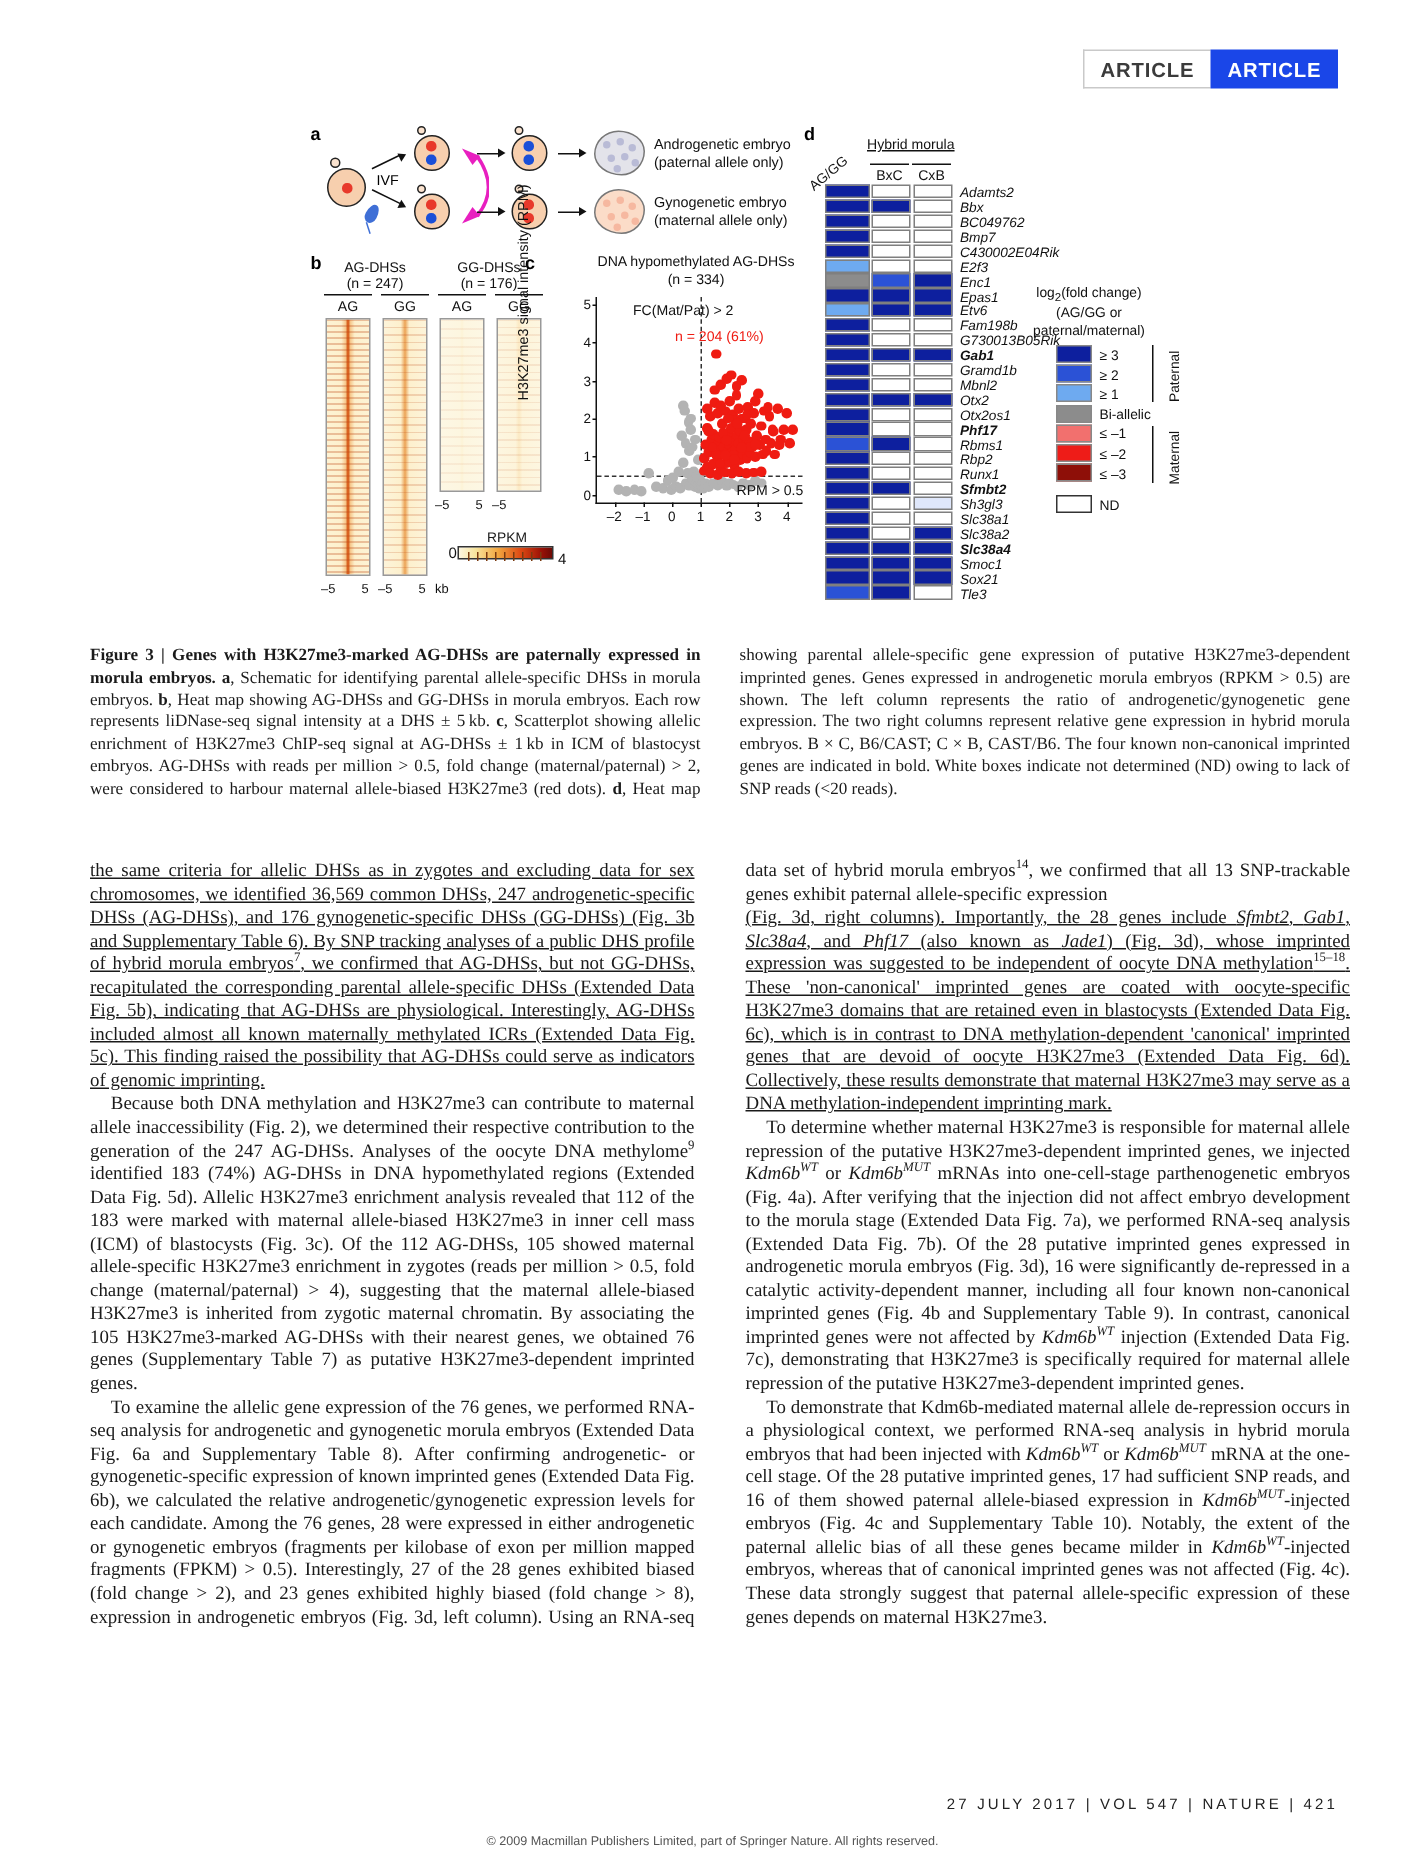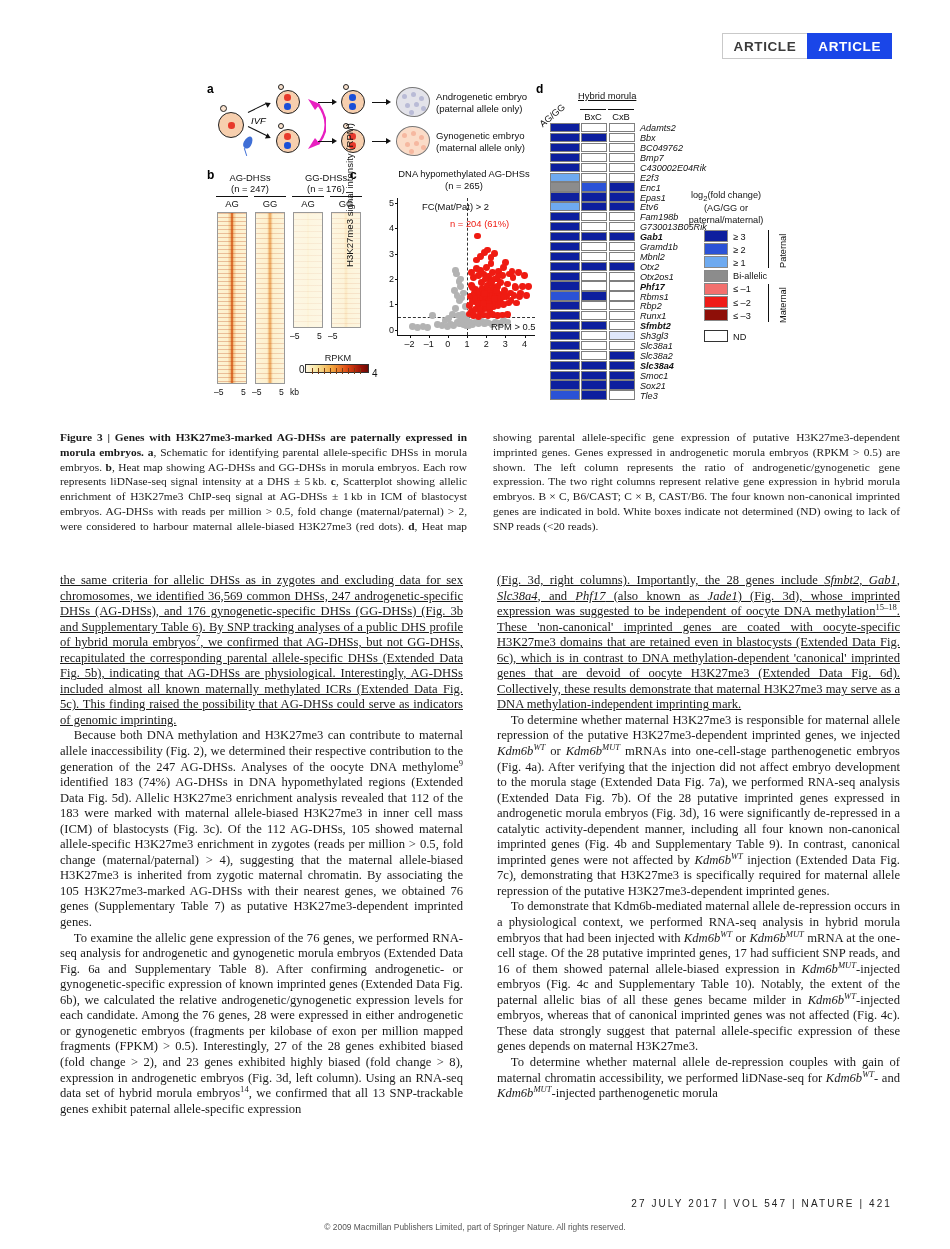--- a/index.html
+++ b/index.html
@@ -239,21 +239,21 @@
     <div class="pb-dot" style="left:20px; top:23px; width:7px; height:7px;"></div>
     <div class="nuc red" style="left:28px; top:40px; width:6.5px; height:6.5px;"></div>
 
     <div class="sperm" style="left:44px; top:54px;"></div>
     <div class="sperm-tail" style="left:45px; top:66px; transform:rotate(-18deg);"></div>
 
     <div class="arrow-ln" style="left:48px; top:30px; width:21px; transform:rotate(-26deg); transform-origin:left center;"></div>
     <div class="arrow-hd" style="left:66px; top:19px; transform:rotate(-26deg);"></div>
     <div class="arrow-ln" style="left:48px; top:44px; width:21px; transform:rotate(26deg); transform-origin:left center;"></div>
     <div class="arrow-hd" style="left:66px; top:52px; transform:rotate(26deg);"></div>
-    <div class="ivf-lbl" style="left:51px; top:33px;font-style:italic;">IVF</div>
+    <div class="ivf-lbl" style="left:51px; top:33px;">IVF</div>
 
     <div class="egg" style="left:76px; top:8px; width:24px; height:24px;"></div>
     <div class="pb-dot" style="left:78px; top:2px; width:6px; height:6px;"></div>
     <div class="nuc red" style="left:84px; top:12px; width:6.5px; height:6.5px;"></div>
     <div class="nuc blue" style="left:84px; top:21px; width:6.5px; height:6.5px;"></div>
 
     <div class="egg" style="left:76px; top:47px; width:24px; height:24px;"></div>
     <div class="pb-dot" style="left:78px; top:41px; width:6px; height:6px;"></div>
     <div class="nuc red" style="left:84px; top:51px; width:6.5px; height:6.5px;"></div>
     <div class="nuc blue" style="left:84px; top:60px; width:6.5px; height:6.5px;"></div>
@@ -351,21 +351,21 @@
         <span class="tick" style="left:54px;"></span>
       </div>
     </div>
     <div class="ax-lbl" style="left:99px; top:196px; font-size:10px;">0</div>
     <div class="ax-lbl" style="left:172px; top:200px; font-size:10px;">4</div>
   </div>
 
   <div class="panel-c">
     <div class="panel-letter pc-letter">c</div>
     <div class="pc-title">DNA hypomethylated AG-DHSs</div>
-    <div class="pc-title" style="top:12px;">(n = 265)</div>
+    <div class="pc-title" style="top:12px;">(n = 334)</div>
 
     <div class="ylab-c">H3K27me3 signal intensity (RPM)</div>
 
     <div class="plot-area" id="scatter-plot">
 
       <div class="dash-v" id="dash-v" style="left: 69px;"></div>
       <div class="dash-h" id="dash-h" style="top: 119.009px;"></div>
       <div id="pts-layer">
           <div class="pt g" style="left: 10.975px; top: 125.231px; width: 6.8px; height: 6.8px;"></div>
           <div class="pt g" style="left: 15.7667px; top: 125.738px; width: 6.8px; height: 6.8px;"></div>
@@ -725,17 +725,16 @@
   <b> a</b><span>, Schematic for identifying parental allele-specific DHSs in morula embryos. </span><b>b</b><span>, Heat map showing AG-DHSs and GG-DHSs in morula embryos. Each row represents liDNase-seq signal intensity at a DHS ± 5 kb. </span><b>c</b><span>, Scatterplot showing allelic enrichment of H3K27me3 ChIP-seq signal at AG-DHSs ± 1 kb in ICM of blastocyst embryos. AG-DHSs with reads per million &gt; 0.5, fold change (maternal/paternal) &gt; 2, were considered to harbour maternal allele-biased H3K27me3 (red dots). </span><b>d</b><span>, Heat map showing parental allele-specific gene expression of putative H3K27me3-dependent imprinted genes. Genes expressed in androgenetic morula embryos (RPKM &gt; 0.5) are shown. The left column represents the ratio of androgenetic/gynogenetic gene expression. The two right columns represent relative gene expression in hybrid morula embryos. B × C, B6/CAST; C × B, CAST/B6. The four known non-canonical imprinted genes are indicated in bold. White boxes indicate not determined (ND) owing to lack of SNP reads (&lt;20 reads).</span>
 </div>
 
 <div class="body-cols" id="body-cols">
     <p class="first">the same criteria for allelic DHSs as in zygotes and excluding data for sex chromosomes, we identified 36,569 common DHSs, 247 androgenetic-specific DHSs (AG-DHSs), and 176 gynogenetic-specific DHSs (GG-DHSs) (Fig. 3b and Supplementary Table 6). By SNP tracking analyses of a public DHS profile of hybrid morula embryos<sup>7</sup>, we confirmed that AG-DHSs, but not GG-DHSs, recapitulated the corresponding parental allele-specific DHSs (Extended Data Fig. 5b), indicating that AG-DHSs are physiological. Interestingly, AG-DHSs included almost all known maternally methylated ICRs (Extended Data Fig. 5c). This finding raised the possibility that AG-DHSs could serve as indicators of genomic imprinting.</p>
     <p>Because both DNA methylation and H3K27me3 can contribute to maternal allele inaccessibility (Fig. 2), we determined their respective contribution to the generation of the 247 AG-DHSs. Analyses of the oocyte DNA methylome<sup>9</sup> identified 183 (74%) AG-DHSs in DNA hypomethylated regions (Extended Data Fig. 5d). Allelic H3K27me3 enrichment analysis revealed that 112 of the 183 were marked with maternal allele-biased H3K27me3 in inner cell mass (ICM) of blastocysts (Fig. 3c). Of the 112 AG-DHSs, 105 showed maternal allele-specific H3K27me3 enrichment in zygotes (reads per million &gt; 0.5, fold change (maternal/paternal) &gt; 4), suggesting that the maternal allele-biased H3K27me3 is inherited from zygotic maternal chromatin. By associating the 105 H3K27me3-marked AG-DHSs with their nearest genes, we obtained 76 genes (Supplementary Table 7) as putative H3K27me3-dependent imprinted genes.</p>
     <p>To examine the allelic gene expression of the 76 genes, we performed RNA-seq analysis for androgenetic and gynogenetic morula embryos (Extended Data Fig. 6a and Supplementary Table 8). After confirming androgenetic- or gynogenetic-specific expression of known imprinted genes (Extended Data Fig. 6b), we calculated the relative androgenetic/gynogenetic expression levels for each candidate. Among the 76 genes, 28 were expressed in either androgenetic or gynogenetic embryos (fragments per kilobase of exon per million mapped fragments (FPKM) &gt; 0.5). Interestingly, 27 of the 28 genes exhibited biased (fold change &gt; 2), and 23 genes exhibited highly biased (fold change &gt; 8), expression in androgenetic embryos (Fig. 3d, left column). Using an RNA-seq data set of hybrid morula embryos<sup>14</sup>, we confirmed that all 13 SNP-trackable genes exhibit paternal allele-specific expression</p>
     <p class="first">(Fig. 3d, right columns). Importantly, the 28 genes include <i>Sfmbt2</i>, <i>Gab1</i>, <i>Slc38a4</i>, and <i>Phf17</i> (also known as <i>Jade1</i>) (Fig. 3d), whose imprinted expression was suggested to be independent of oocyte DNA methylation<sup>15–18</sup>. These 'non-canonical' imprinted genes are coated with oocyte-specific H3K27me3 domains that are retained even in blastocysts (Extended Data Fig. 6c), which is in contrast to DNA methylation-dependent 'canonical' imprinted genes that are devoid of oocyte H3K27me3 (Extended Data Fig. 6d). Collectively, these results demonstrate that maternal H3K27me3 may serve as a DNA methylation-independent imprinting mark.</p>
     <p>To determine whether maternal H3K27me3 is responsible for maternal allele repression of the putative H3K27me3-dependent imprinted genes, we injected <i>Kdm6b</i><sup><i>WT</i></sup> or <i>Kdm6b</i><sup><i>MUT</i></sup> mRNAs into one-cell-stage parthenogenetic embryos (Fig. 4a). After verifying that the injection did not affect embryo development to the morula stage (Extended Data Fig. 7a), we performed RNA-seq analysis (Extended Data Fig. 7b). Of the 28 putative imprinted genes expressed in androgenetic morula embryos (Fig. 3d), 16 were significantly de-repressed in a catalytic activity-dependent manner, including all four known non-canonical imprinted genes (Fig. 4b and Supplementary Table 9). In contrast, canonical imprinted genes were not affected by <i>Kdm6b</i><sup><i>WT</i></sup> injection (Extended Data Fig. 7c), demonstrating that H3K27me3 is specifically required for maternal allele repression of the putative H3K27me3-dependent imprinted genes.</p>
     <p>To demonstrate that Kdm6b-mediated maternal allele de-repression occurs in a physiological context, we performed RNA-seq analysis in hybrid morula embryos that had been injected with <i>Kdm6b</i><sup><i>WT</i></sup> or <i>Kdm6b</i><sup><i>MUT</i></sup> mRNA at the one-cell stage. Of the 28 putative imprinted genes, 17 had sufficient SNP reads, and 16 of them showed paternal allele-biased expression in <i>Kdm6b</i><sup><i>MUT</i></sup>-injected embryos (Fig. 4c and Supplementary Table 10). Notably, the extent of the paternal allelic bias of all these genes became milder in <i>Kdm6b</i><sup><i>WT</i></sup>-injected embryos, whereas that of canonical imprinted genes was not affected (Fig. 4c). These data strongly suggest that paternal allele-specific expression of these genes depends on maternal H3K27me3.</p>
-    <p>To determine whether maternal allele de-repression couples with gain of maternal chromatin accessibility, we performed liDNase-seq for <i>Kdm6b</i><sup><i>WT</i></sup>- and <i>Kdm6b</i><sup><i>MUT</i></sup>-injected parthenogenetic morula</p>
   </div>
 
 <div class="foot-run">27 JULY 2017 | VOL 547 | NATURE | 421</div>
 <div class="foot-copy">© 2009 Macmillan Publishers Limited, part of Springer Nature. All rights reserved.</div>
 
 </body></html>

